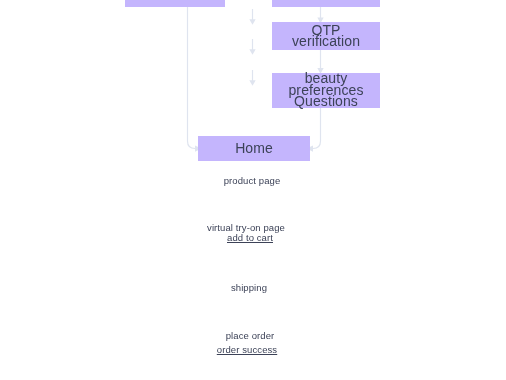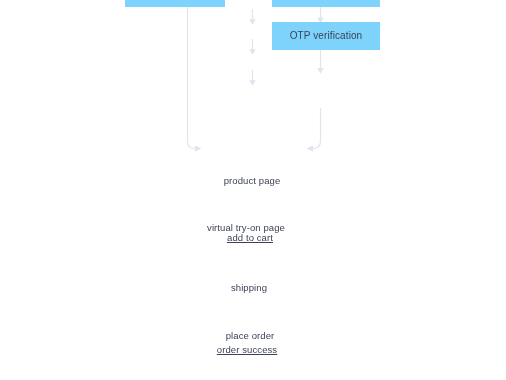--- a/index.html
+++ b/index.html
@@ -20,27 +20,27 @@
     position: absolute;
     left: 0;
     top: 0;
     width: 506px;
     height: 380px;
   }
 
   
   .node-box {
     position: absolute;
-    background: #7dd3fc;
+    background: #c4b5fd;
     color: #3c4257;
     display: flex;
     align-items: center;
     justify-content: center;
     text-align: center;
-    font-size: 10px;
+    font-size: 14px;
     line-height: 11.5px;
     letter-spacing: 0.1px;
     box-sizing: border-box;
     padding: 2px 4px;
     white-space: pre-line;
   }
 
   
   .text-node {
     position: absolute;
@@ -113,21 +113,25 @@
       <polygon class="arrowhead" points="249.3,80.2 252.5,85.8 255.7,80.2"></polygon>
     </g>
   </svg>
 
   <div class="node-box" style="left:125px; top:-20px; width:100px; height:27px;"></div>
 
   <div class="node-box" style="left:272px; top:-20px; width:108px; height:27px;"></div>
 
   <div class="node-box" style="left:272px; top:22px; width:108px; height:28px;">OTP verification</div>
 
+  <div class="node-box" style="left:272px; top:73px; width:108px; height:35px;">beauty
+preferences
+Questions</div>
 
+  <div class="node-box" style="left:198px; top:136px; width:112px; height:25px;">Home</div>
 
   <div class="text-node" style="left:252px; top:175px;">product page</div>
 
   <div class="text-node" style="left:246px; top:216px;margin-top:6px;">virtual try-on page</div>
 
   <div class="text-node" style="left:250px; top:232px;text-decoration:underline;">add to cart</div>
 
   <div class="text-node" style="left:249px; top:282px;">shipping</div>
 
   <div class="text-node" style="left:250px; top:313px;margin-top:17px;">place order</div>

